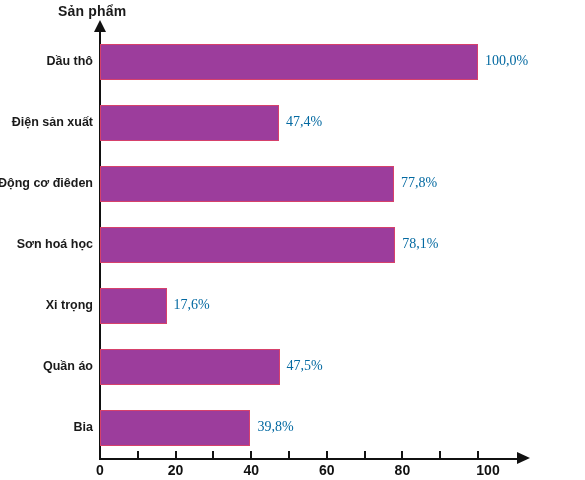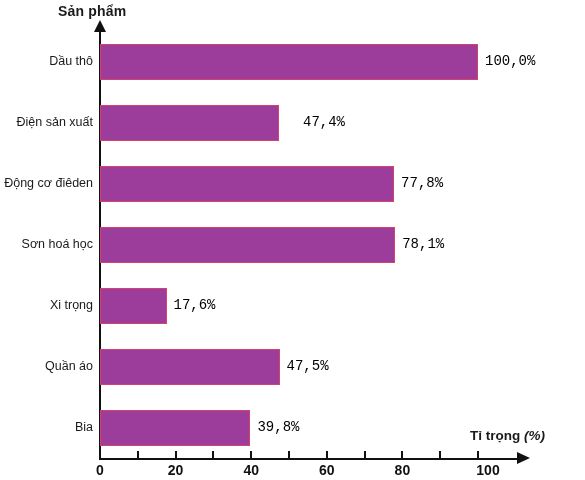--- a/index.html
+++ b/index.html
@@ -100,53 +100,49 @@
     color: #111111;
     transform: translateX(-50%);
     white-space: nowrap;
   }
 
   
   .cat-label {
     position: absolute;
     right: 585px;
     font-size: 12.5px;
-    font-weight: normal;
+    font-weight: bold;
     color: #1a1a1a;
     white-space: nowrap;
     text-align: right;
   }
 
   
   .bar {
     position: absolute;
     left: 100px;
     background: #9c3d9c;
     border: 1.5px solid #d6416b;
     box-sizing: border-box;
   }
   .bar-value {
     position: absolute;
     font-size: 14px;
-    color: #000000;
-    font-family: Liberation Mono, monospace;
+    color: #0369a1;
+    font-family: Liberation Serif, serif;
     white-space: nowrap;
   }
 </style>
 </head>
 <body>
 
 <div id="chart-root">
 
   <div class="axis-title-y">Sản phẩm</div>
 
-  <div class="axis-title-x">
-    <span>Tỉ trọng</span>
-    <span class="unit">(%)</span>
-  </div>
 
   <div class="y-axis"></div>
   <div class="y-axis-arrow"></div>
   <div class="x-axis"></div>
   <div class="x-axis-arrow"></div>
 
   <div id="ticks-layer">
       <div class="tick" style="left: 99px;"></div>
       <div class="tick-label" style="left: 100px;">0</div>
       <div class="tick" style="left: 136.8px;"></div>
@@ -164,21 +160,21 @@
       <div class="tick" style="left: 439.2px;"></div>
       <div class="tick" style="left: 477px;"></div>
       <div class="tick-label" style="left: 488px;">100</div>
     </div>
 
   <div id="bars-layer">
       <div class="bar" title="Dầu thô 100,0%" style="top: 44.4286px; width: 378px; height: 36px; background: rgb(156, 61, 156); border-color: rgb(214, 65, 107);"></div>
       <div class="bar-value" style="left: 485px; top: 53.4286px;">100,0%</div>
       <div class="cat-label" style="top: 54.4286px; right: 492px;">Dầu thô</div>
       <div class="bar" title="Điện sản xuất 47,4%" style="top: 105.286px; width: 179.172px; height: 36px; background: rgb(156, 61, 156); border-color: rgb(214, 65, 107);"></div>
-      <div class="bar-value" style="left: 303px; top: 114.286px; text-align: center;">47,4%</div>
+      <div class="bar-value" style="left: 286px; top: 114.286px; text-align: center;">47,4%</div>
       <div class="cat-label" style="top: 115.286px; right: 492px;">Điện sản xuất</div>
       <div class="bar" title="Động cơ điêden 77,8%" style="top: 166.143px; width: 294.084px; height: 36px; background: rgb(156, 61, 156); border-color: rgb(214, 65, 107);"></div>
       <div class="bar-value" style="left: 401.084px; top: 175.143px;">77,8%</div>
       <div class="cat-label" style="top: 176.143px; right: 492px;">Động cơ điêden</div>
       <div class="bar" title="Sơn hoá học 78,1%" style="top: 227px; width: 295.218px; height: 36px; background: rgb(156, 61, 156); border-color: rgb(214, 65, 107);"></div>
       <div class="bar-value" style="left: 402.218px; top: 236px;">78,1%</div>
       <div class="cat-label" style="top: 237px; right: 492px;">Sơn hoá học</div>
       <div class="bar" title="Xi măng 17,6%" style="top: 287.857px; width: 66.528px; height: 36px; background: rgb(156, 61, 156); border-color: rgb(214, 65, 107);"></div>
       <div class="bar-value" style="left: 173.528px; top: 296.857px;">17,6%</div>
       <div class="cat-label" style="top: 297.857px; right: 492px;">Xi trọng</div>

